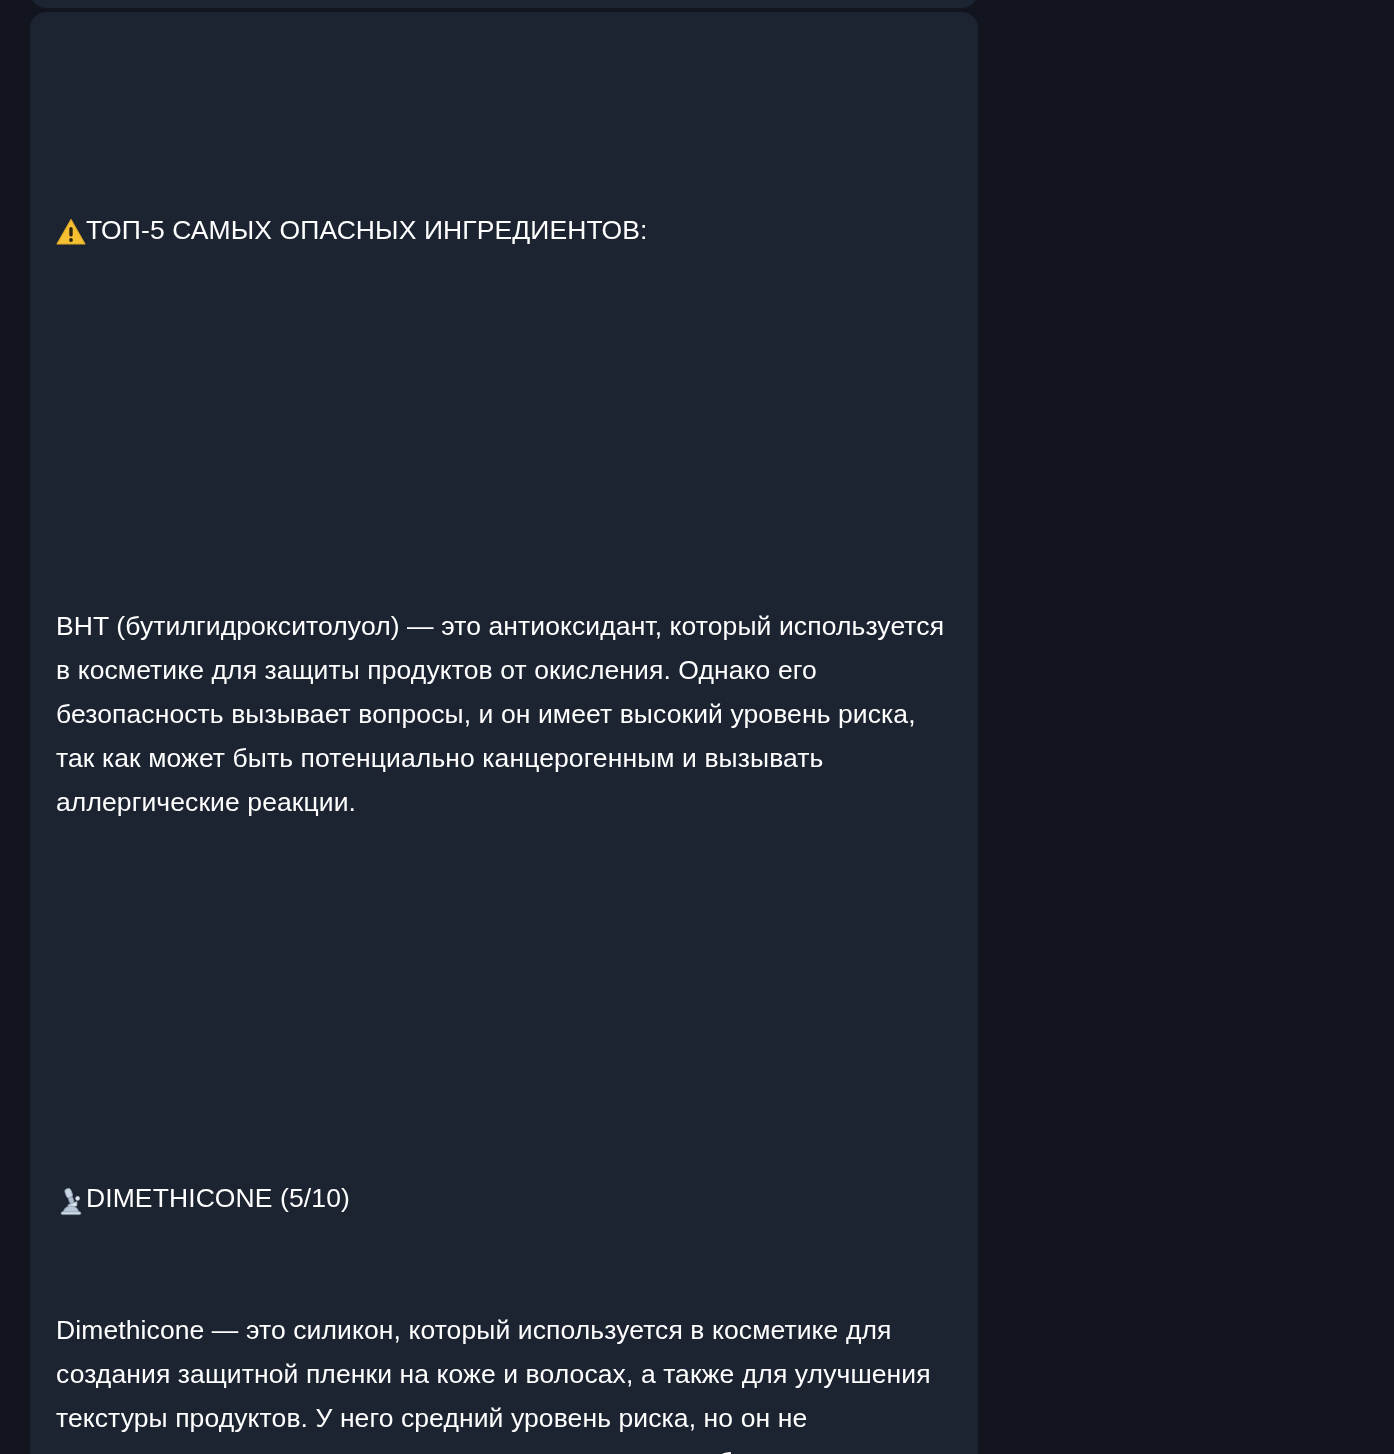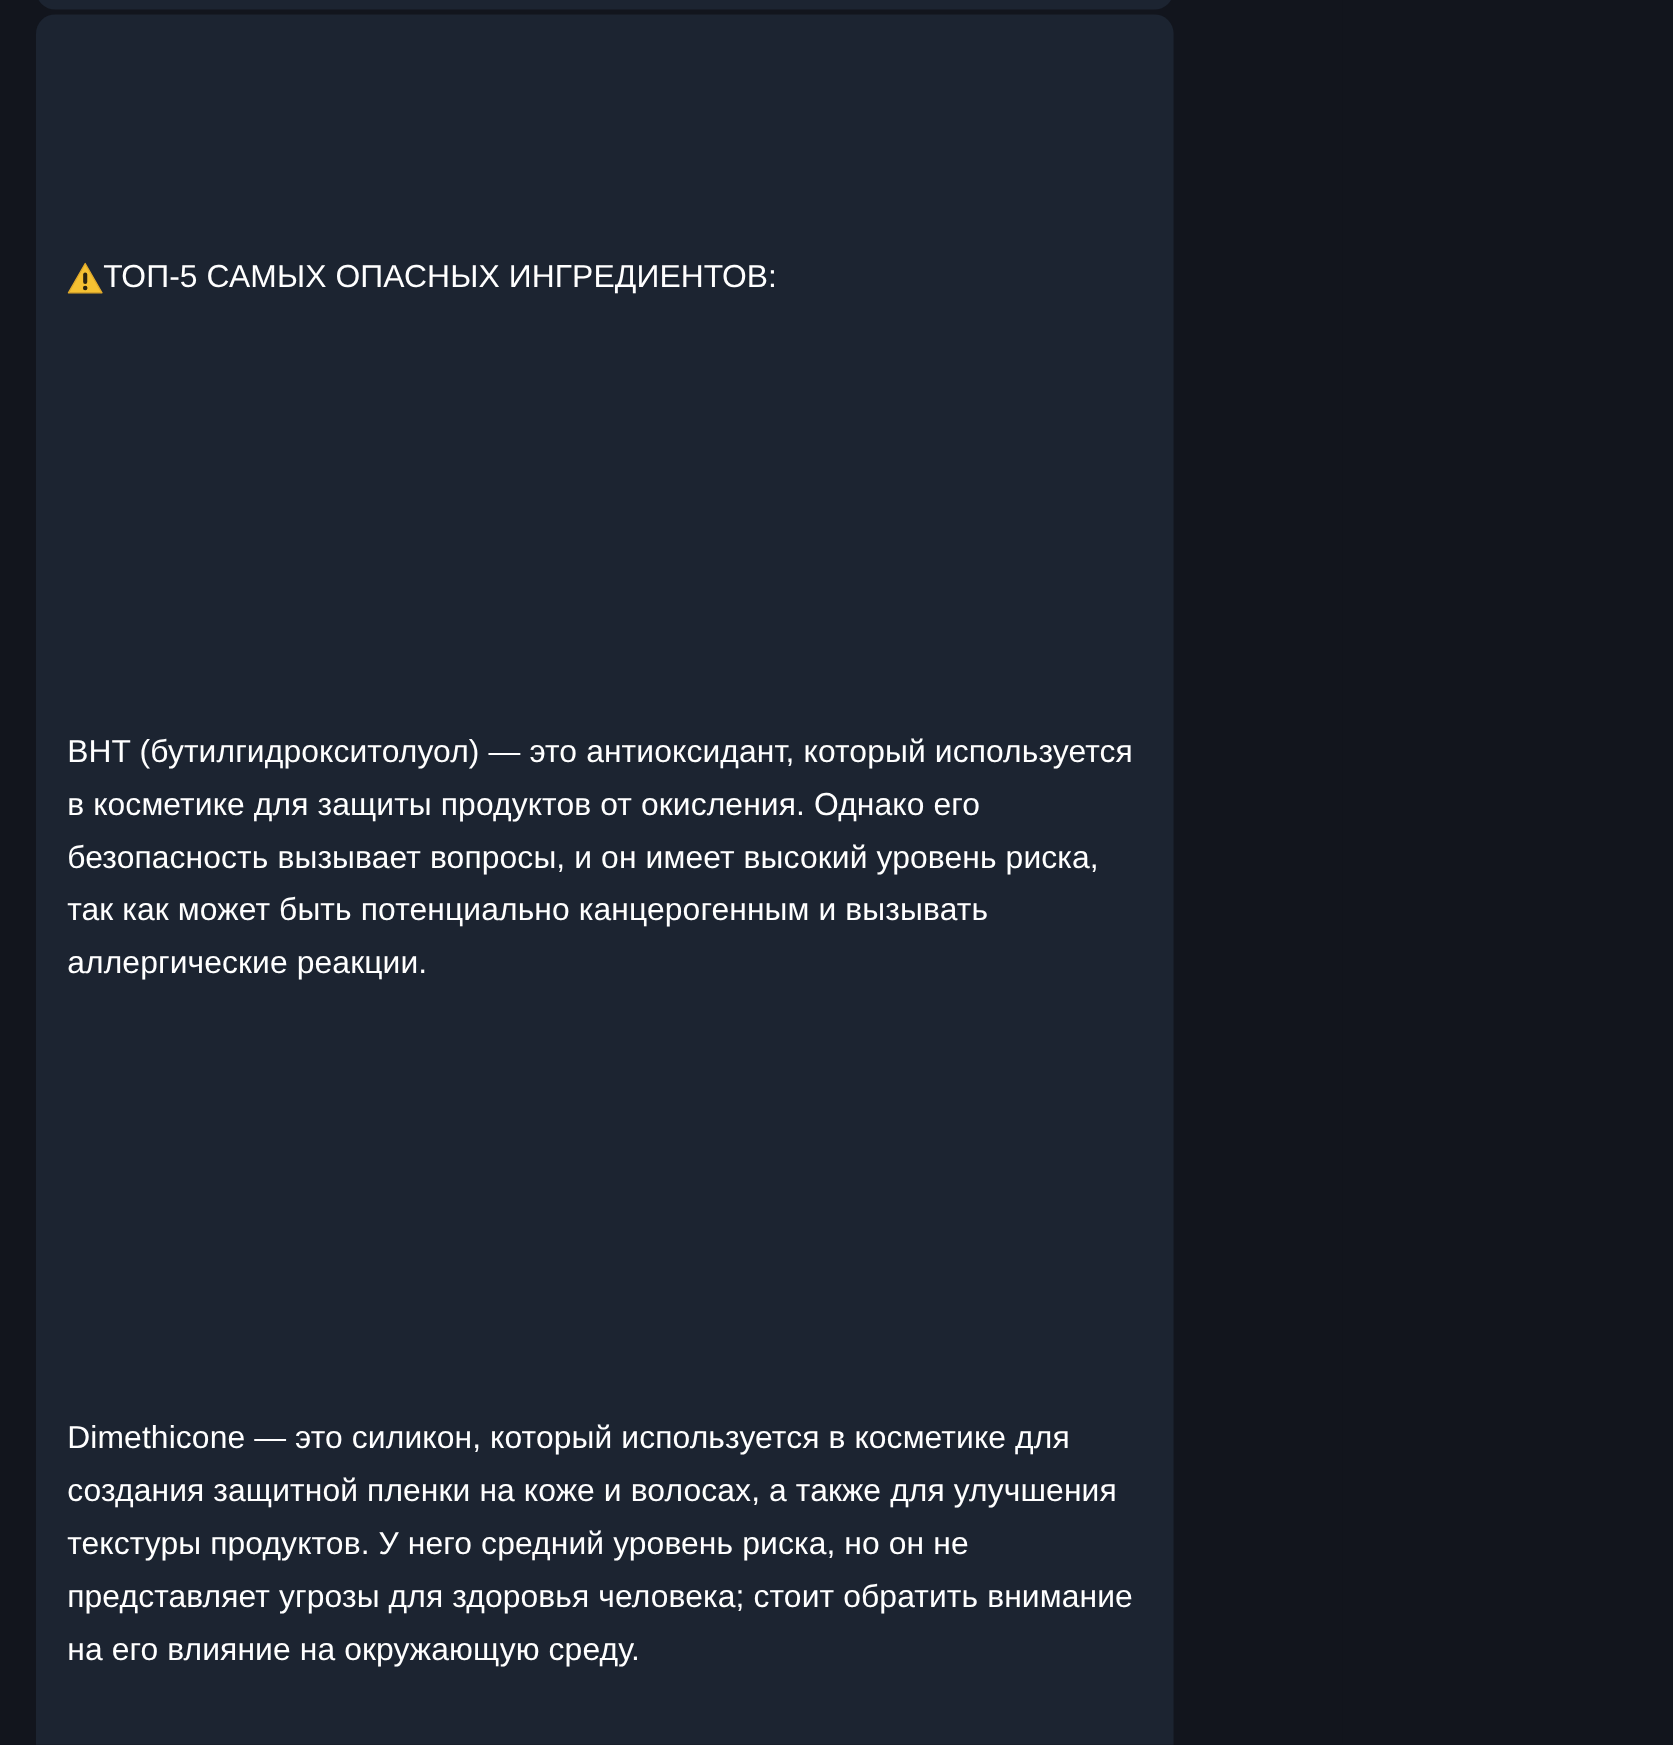--- a/index.html
+++ b/index.html
@@ -100,20 +100,30 @@
             </svg></span><span>ТОП-5 САМЫХ ОПАСНЫХ ИНГРЕДИЕНТОВ:</span></div>
 
       <div class="spacer"></div>
 
       
       <div class="para">BHT (бутилгидрокситолуол) — это антиоксидант, который используется в косметике для защиты продуктов от окисления. Однако его безопасность вызывает вопросы, и он имеет высокий уровень риска, так как может быть потенциально канцерогенным и вызывать аллергические реакции.</div>
 
       <div class="spacer"></div>
 
       
+      <div class="para"><span class="ico-micro"><svg width="30" height="30" viewBox="0 0 30 30" xmlns="http://www.w3.org/2000/svg">
+              <g transform="rotate(-20 15 15)">
+                <rect x="12.4" y="2.2" width="6.2" height="9.4" rx="2.6" fill="#c9d6e2" stroke="#94a6b8" stroke-width="0.8"></rect>
+                <rect x="13.2" y="11.2" width="4.6" height="6.4" rx="1.4" fill="#aebed0" stroke="#8394a6" stroke-width="0.7"></rect>
+                <path d="M10.6 17.6 L20.4 17.6 L19 21.4 L12 21.4 Z" fill="#dfe8f0" stroke="#93a4b6" stroke-width="0.7"></path>
+              </g>
+              <path d="M7.5 26.4 C7.5 22.6 10.8 20 15 20 C19.2 20 22.5 22.6 22.5 26.4 Z" fill="#b9c8d8" stroke="#8b9cae" stroke-width="0.8"></path>
+              <rect x="5.2" y="25.8" width="19.6" height="2.8" rx="1.4" fill="#cfdce8" stroke="#8b9cae" stroke-width="0.7"></rect>
+              <circle cx="21.6" cy="12.4" r="2.1" fill="#e8eff5" stroke="#8b9cae" stroke-width="0.7"></circle>
+            </svg></span><span>DIMETHICONE (5/10)</span></div>
       <div class="para">Dimethicone — это силикон, который используется в косметике для создания защитной пленки на коже и волосах, а также для улучшения текстуры продуктов. У него средний уровень риска, но он не представляет угрозы для здоровья человека; стоит обратить внимание на его влияние на окружающую среду.</div>
 
       
 
       
       
       
 
       
 

